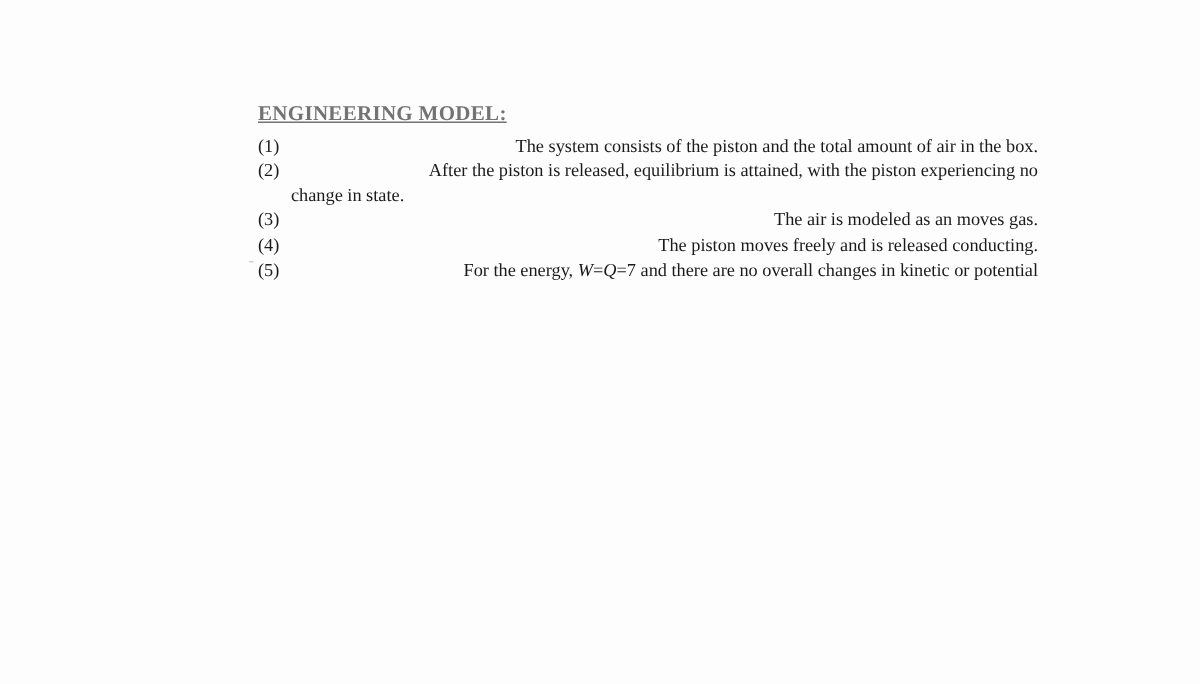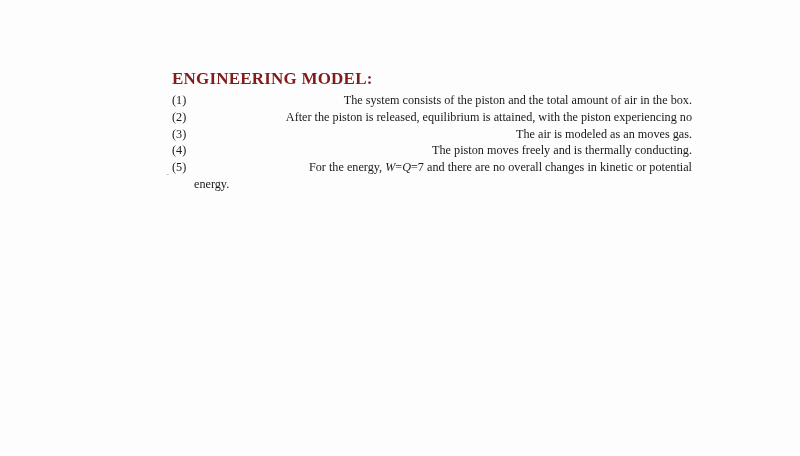--- a/index.html
+++ b/index.html
@@ -22,25 +22,26 @@
   }
   .content {
     position: absolute;
     left: 172px;
     top: 68px;
     width: 520px;
   }
   .doc-heading {
     font-family: "Liberation Serif", serif;
     font-weight: bold;
-    font-size: 17px;
+    font-size: 14px;
     letter-spacing: 0.2px;
-    color: #7f1d1d;
+    color: #737373;
     margin: 0 0 3px 0;
     line-height: 1.25;
+    text-decoration: underline;
   }
   .assumption-list {
     margin: 0;
     padding: 0;
     list-style: none;
   }
   .assumption {
     display: flex;
     align-items: flex-start;
     font-size: 12.2px;
@@ -91,32 +92,32 @@
 
       <li class="assumption">
         <span class="marker">(1)</span>
         <span class="text">The system consists of the piston and the total amount of air in the box.</span>
       </li>
 
       <li class="assumption">
         <span class="marker">(2)</span>
         <span class="text">After the piston is released, equilibrium is attained, with the piston experiencing no</span>
       </li>
+      <li class="cont-line">change in state.</li>
 
       <li class="assumption">
         <span class="marker">(3)</span>
         <span class="text">The air is modeled as an moves gas.</span>
       </li>
 
       <li class="assumption">
         <span class="marker">(4)</span>
-        <span class="text">The piston moves freely and is thermally conducting.</span>
+        <span class="text">The piston moves freely and is released conducting.</span>
       </li>
 
       <li class="assumption">
         <span class="marker">(5)</span>
         <span class="text"><span>For the energy, </span><span class="italic-var">W</span><span>=</span><span class="italic-var">Q</span><span>=7 and there are no overall changes in kinetic or potential</span></span>
       </li>
-      <li class="cont-line">energy.</li>
 
     </ul>
   </div>
 </div>
 
 </body></html>

